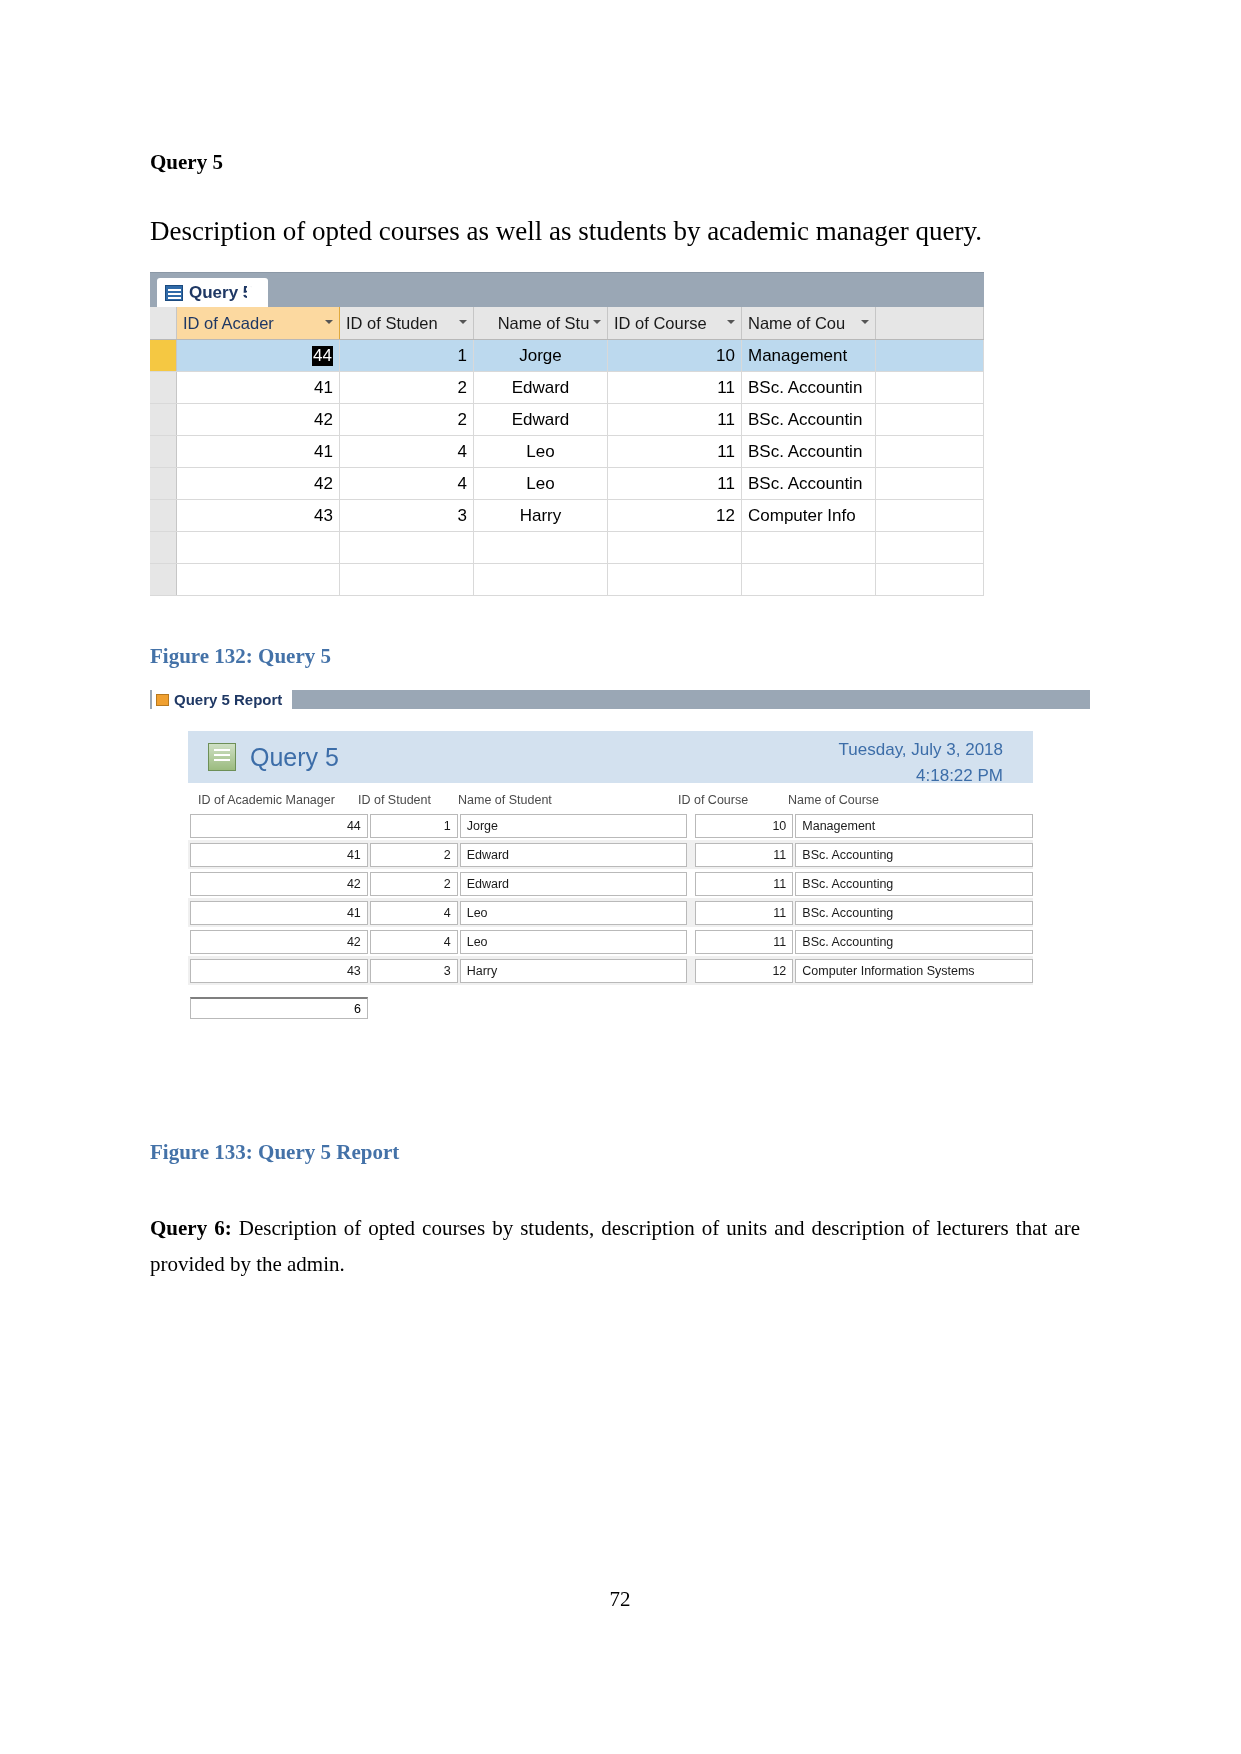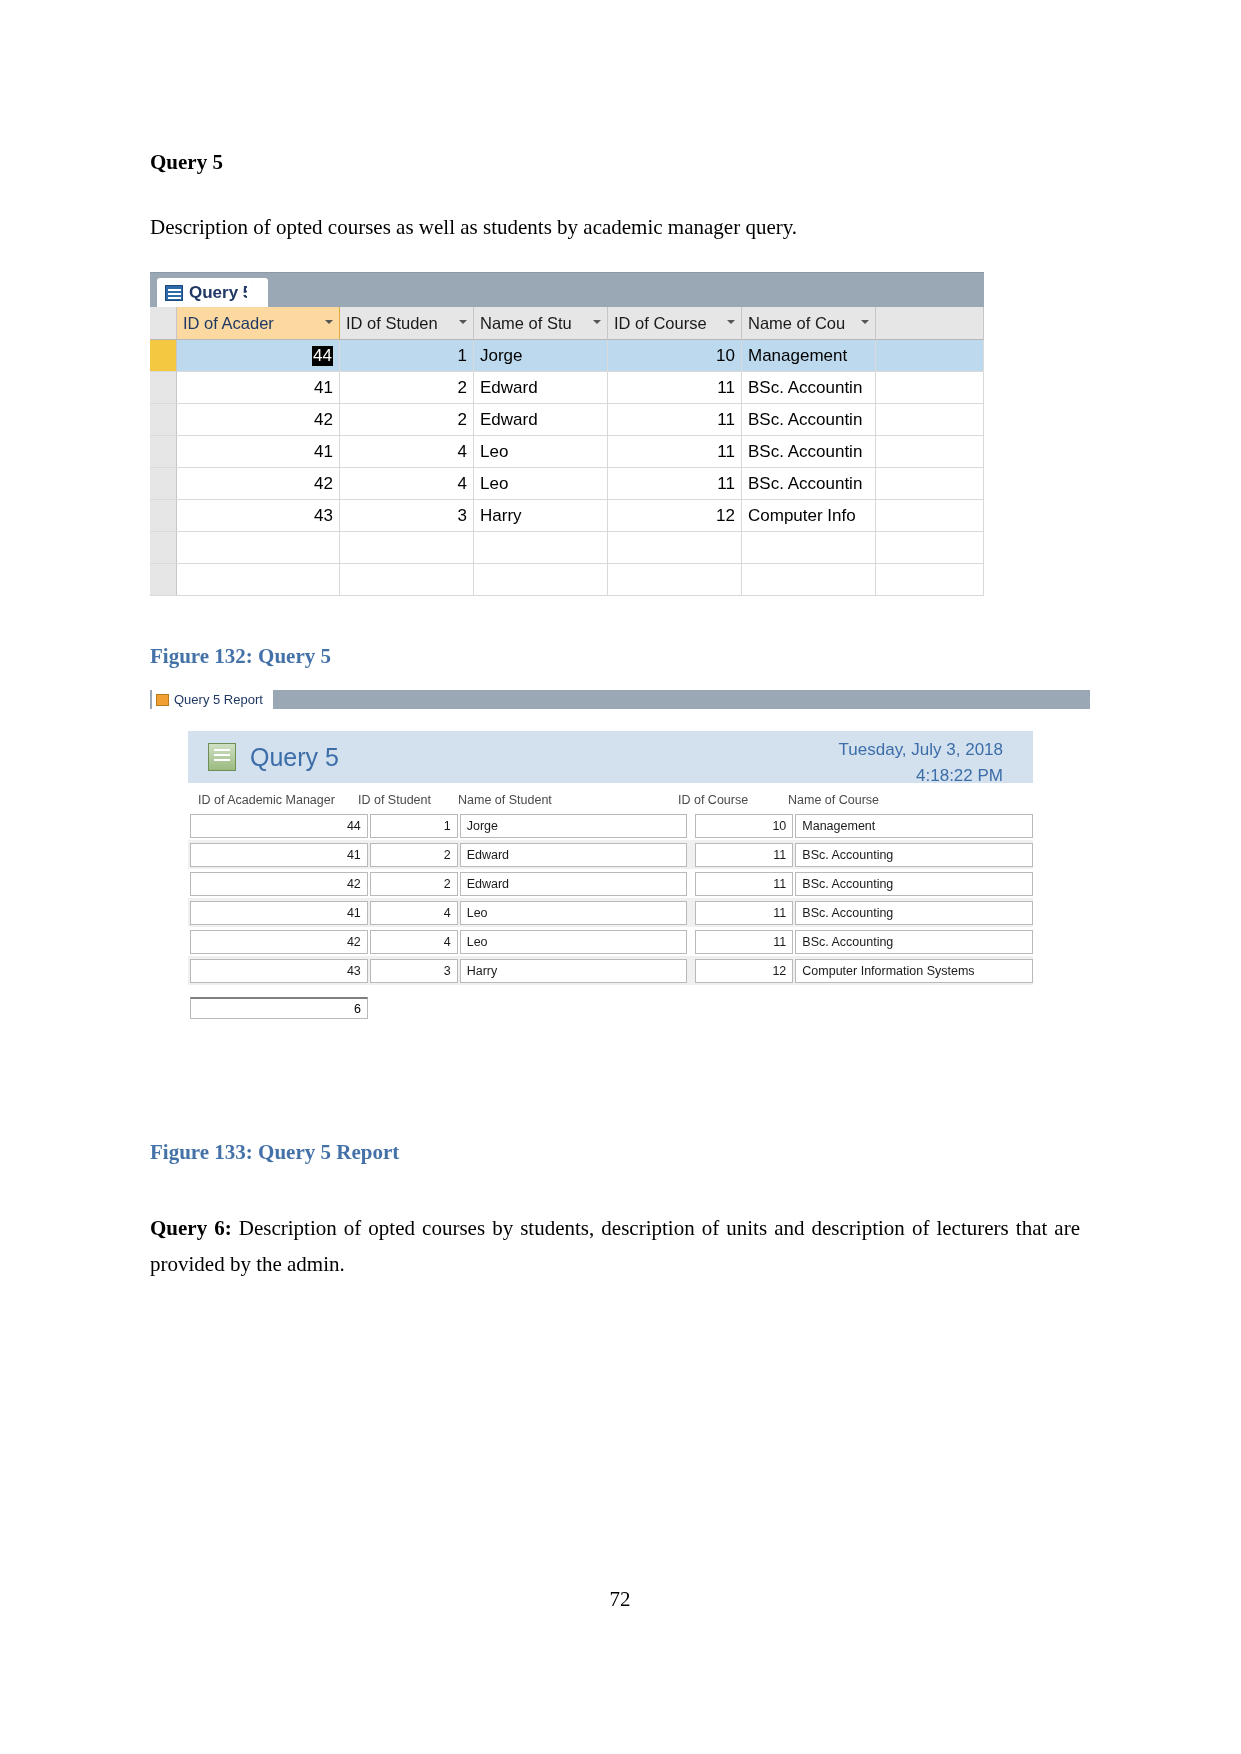--- a/index.html
+++ b/index.html
@@ -33,21 +33,21 @@
     font-weight: bold;
     font-family: "Liberation Serif", serif;
     position: absolute;
     left: 0;
     top: 150px;
   }
   .para-desc {
     position: absolute;
     left: 0;
     top: 212px;
-    font-size: 21px;
+    font-size: 27px;
     line-height: 1.45;
   }
   .fig-caption {
     font-family: "Liberation Serif", serif;
     font-weight: bold;
     font-size: 21px;
     color: #4472a8;
   }
   .fig132 {
     position: absolute;
@@ -200,21 +200,21 @@
     justify-content: flex-end;
     position: relative;
   }
   .ds-cell.highlight-val span.boxed {
     background: #000000;
     color: #ffffff;
     padding: 0 1px;
   }
   .c1 { width: 163px; }
   .c2 { width: 134px; }
-  .c3 { width: 134px; }
+  .c3 { width: 134px; justify-content: center; }
   .c4 { width: 134px; }
   .c5 { width: 134px; }
   .c6 { flex: 1; }
 
   
   .access-rpt {
     position: absolute;
     left: 0;
     top: 690px;
     width: 940px;
@@ -233,22 +233,22 @@
     top: 0;
     height: 19px;
     background: #ffffff;
     display: flex;
     align-items: center;
     gap: 5px;
     padding: 0 10px 0 4px;
     box-sizing: border-box;
   }
   .rpt-tab-label {
-    font-size: 13px;
-    font-weight: normal;
+    font-size: 15px;
+    font-weight: bold;
     color: #1f3864;
   }
   .rpt-tab-icon {
     width: 13px; height: 12px;
     background: #f0a030;
     border: 1px solid #b8791f;
     box-sizing: border-box;
   }
   .rpt-body {
     position: relative;

